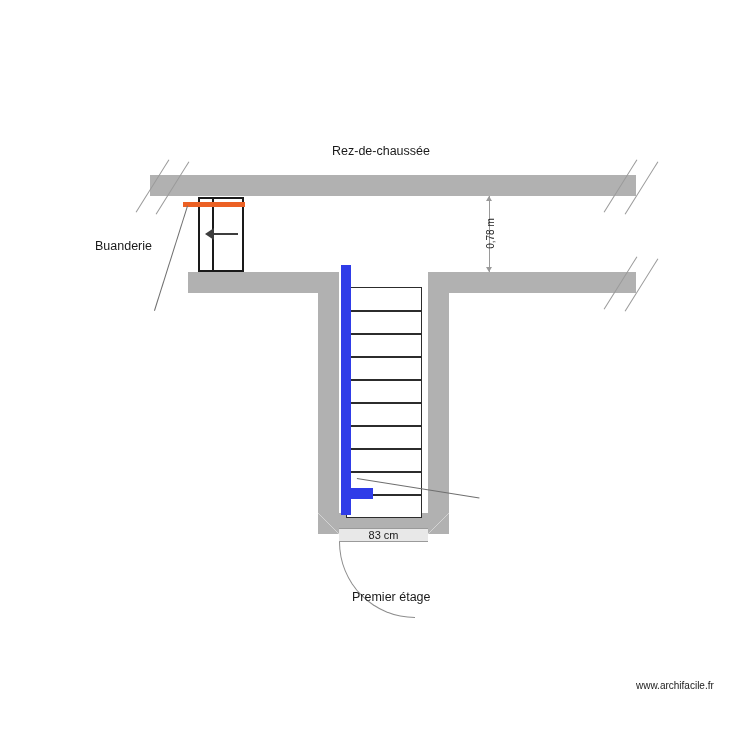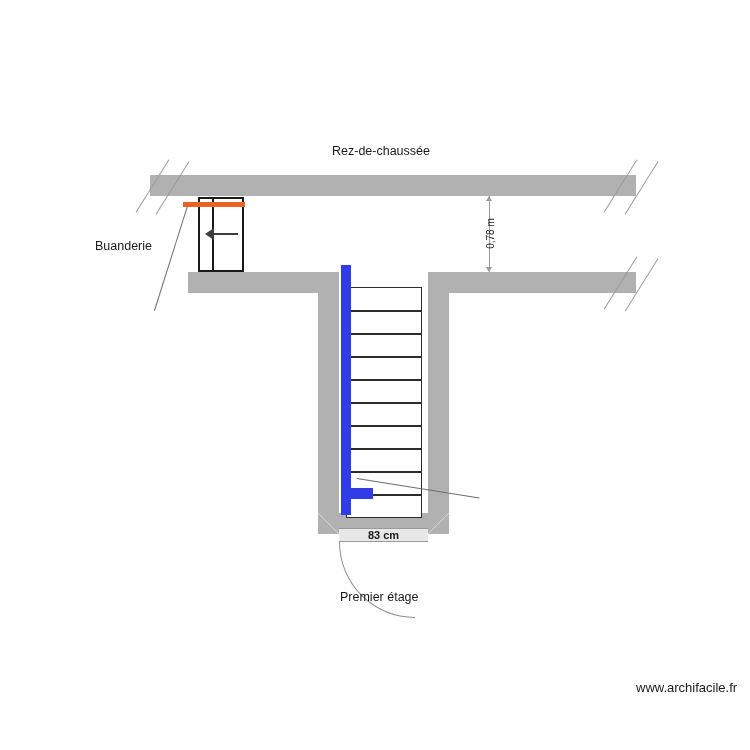--- a/index.html
+++ b/index.html
@@ -127,21 +127,21 @@
   }
   .swing-arc {
     position: absolute;
     border-left: 1px solid #8d8d8d;
     border-bottom: 1px solid #8d8d8d;
     border-bottom-left-radius: 100%;
     background: transparent;
   }
   .footer {
     position: absolute;
-    font-size: 13px;
+    font-size: 10px;
     color: #1a1a1a;
   }
 </style>
 </head>
 <body>
 
 <div id="plan">
 
   <div class="label" style="left:332px; top:144px;">Rez-de-chaussée</div>
 
@@ -181,21 +181,21 @@
   <div class="step-line" style="left:346px; top:379px; width:76px;"></div>
   <div class="step-line" style="left:346px; top:402px; width:76px;"></div>
   <div class="step-line" style="left:346px; top:425px; width:76px;"></div>
   <div class="step-line" style="left:346px; top:448px; width:76px;"></div>
   <div class="step-line" style="left:346px; top:471px; width:76px;"></div>
   <div class="step-line" style="left:346px; top:494px; width:76px;"></div>
 
   <div class="lift-rail" style="left:341px; top:265px; width:10px; height:250px;"></div>
   <div class="lift-rail" style="left:341px; top:488px; width:32px; height:11px;"></div>
 
-  <div class="dim-band" style="left:339px; top:528px; width:89px; height:14px;font-weight:bold;">
+  <div class="dim-band" style="left:339px; top:528px; width:89px; height:14px;">
     <span>83 cm</span>
   </div>
 
   <div class="vdim-line" style="left:489px; top:196px; height:76px;"></div>
   <div class="arrow-up" style="left:486px; top:196px;"></div>
   <div class="arrow-dn" style="left:486px; top:267px;"></div>
   <div class="vdim-label" style="left:462px; top:228px; width:56px; text-align:center;">0,78 m</div>
 
   <div class="door-frame" style="left:198px; top:197px; width:46px; height:75px;"></div>
   <div class="door-split" style="left:212px; top:199px; height:71px;"></div>
@@ -207,17 +207,17 @@
   <div class="leader" style="left:188px; top:206px; width:110px; transform:rotate(107.5deg);"></div>
 
   <div class="leader" style="left:357px; top:478px; width:124px; transform:rotate(9deg);"></div>
 
   <div class="swing-arc" style="left:339px; top:542px; width:75px; height:75px;"></div>
 
   <div class="label" style="left:95px; top:239px;">Buanderie</div>
 
 
 
-  <div class="label" style="left:340px; top:590px;">Premier étage</div>
+  <div class="label" style="left:352px; top:590px;">Premier étage</div>
 
   <div class="footer" style="left:636px; top:680px;">www.archifacile.fr</div>
 
 </div>
 
 </body></html>

